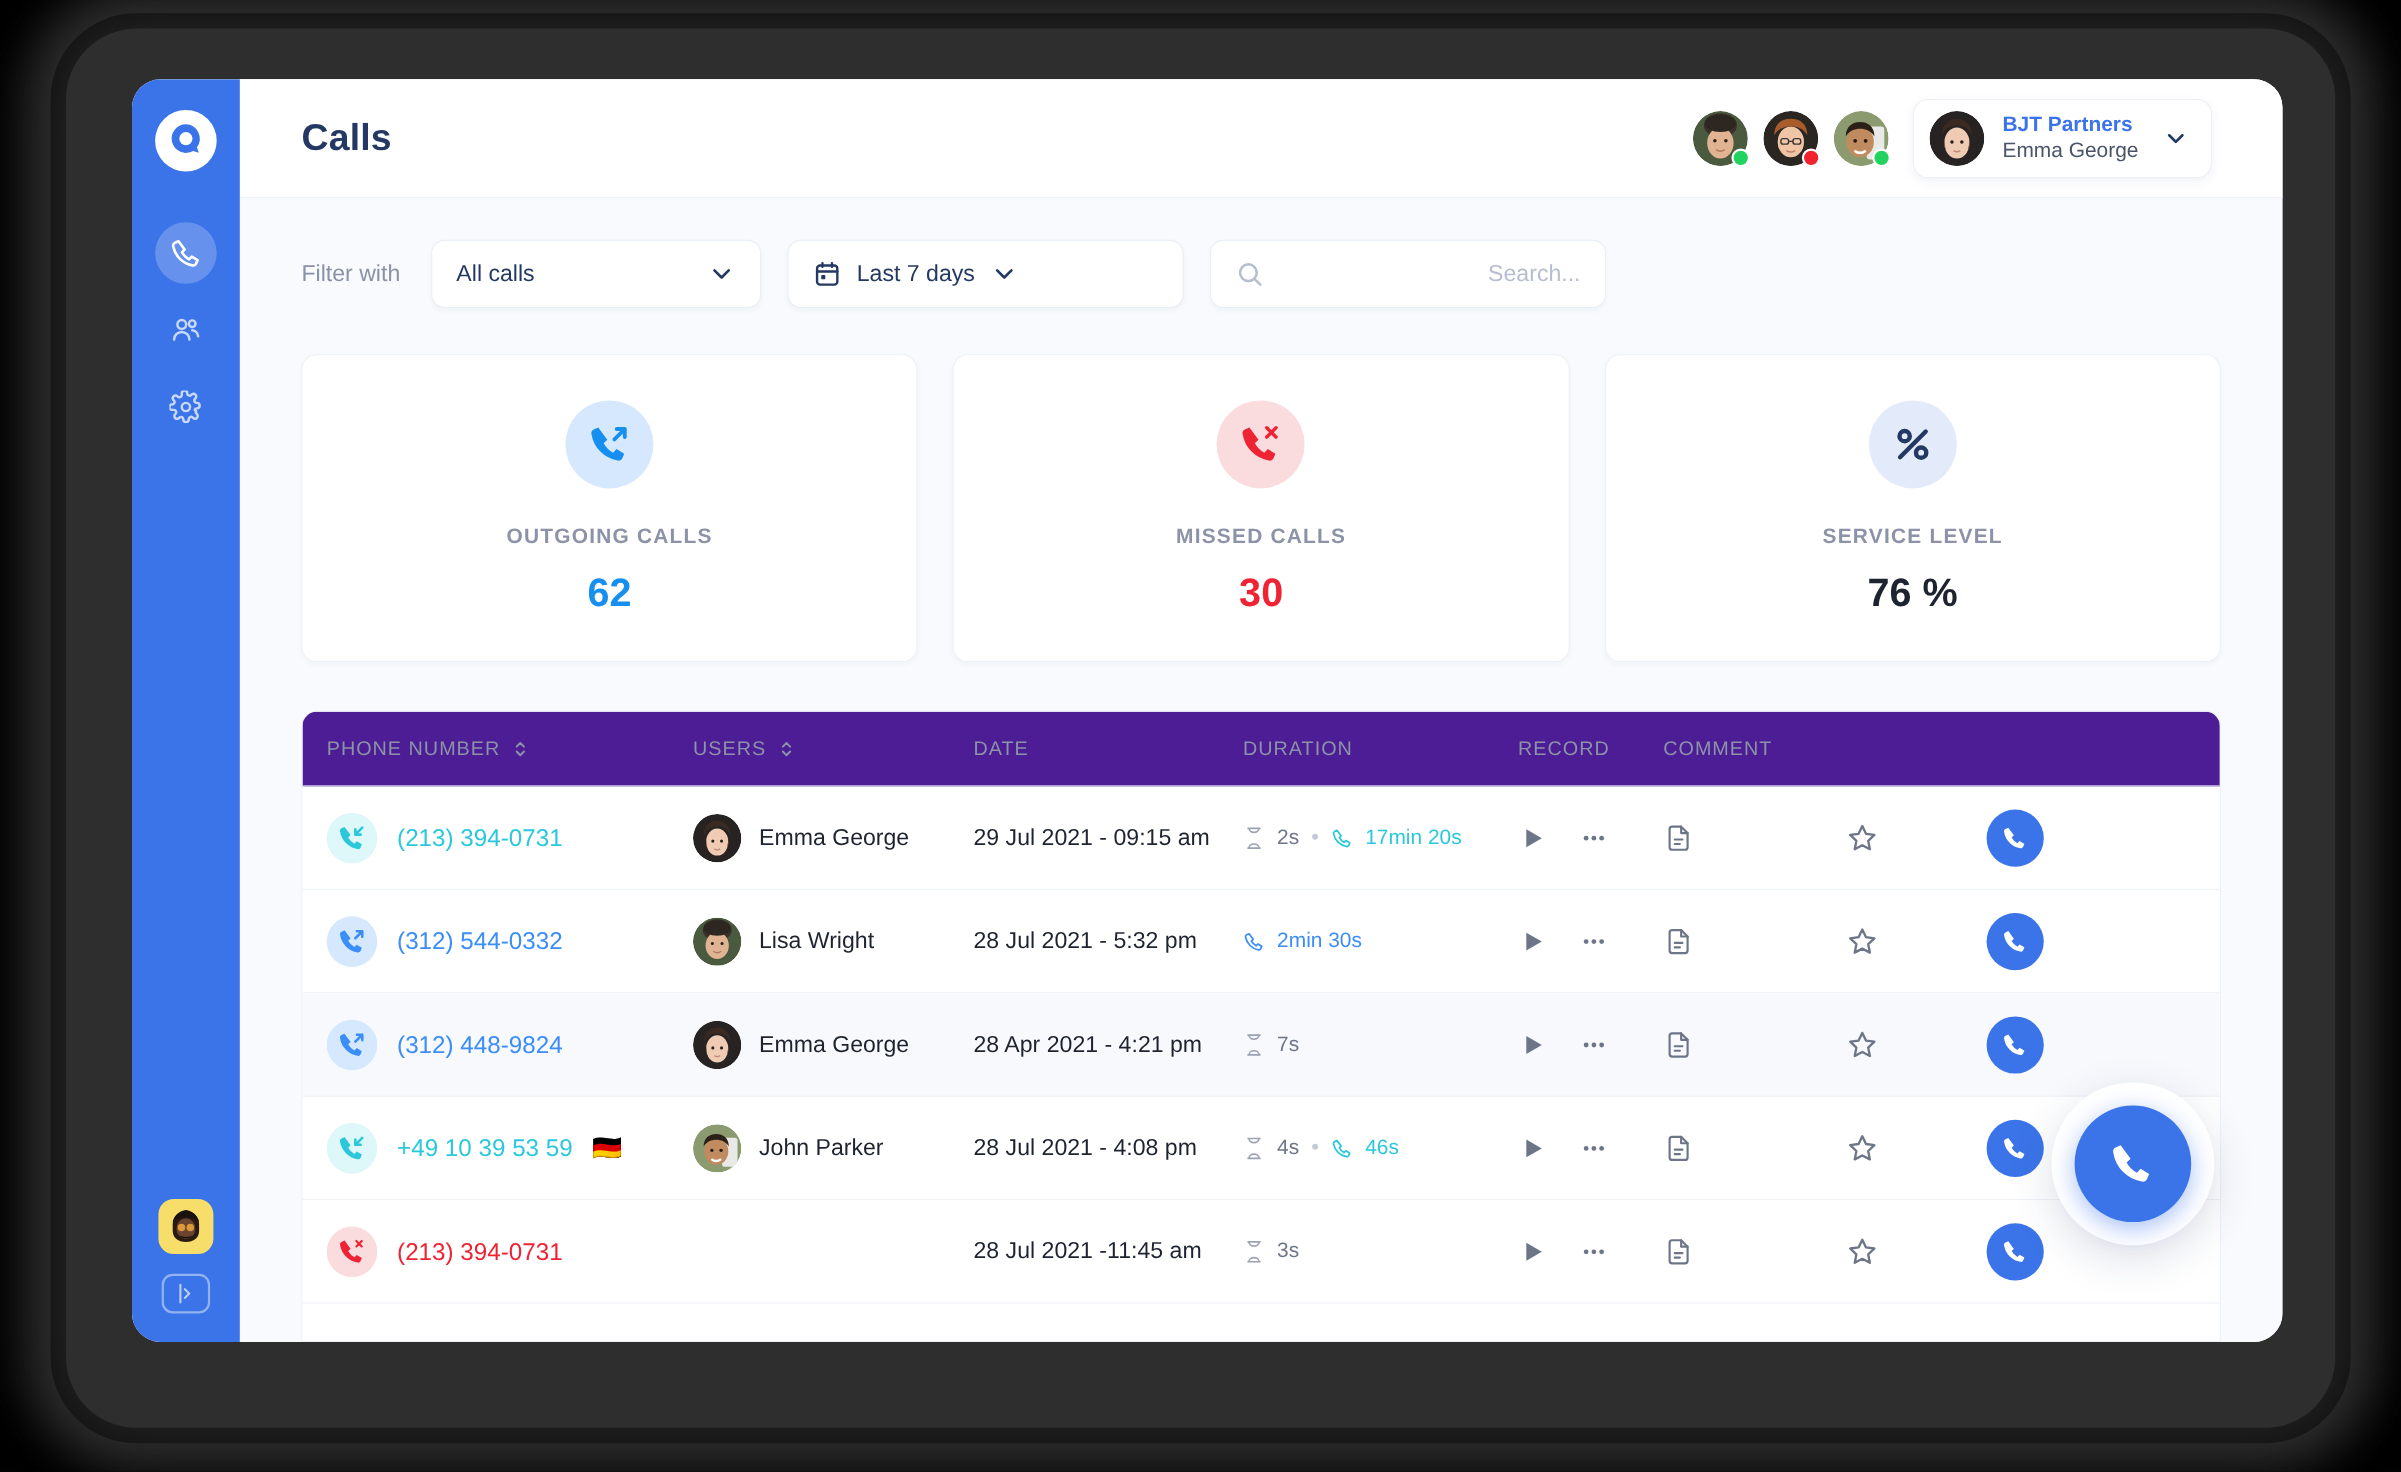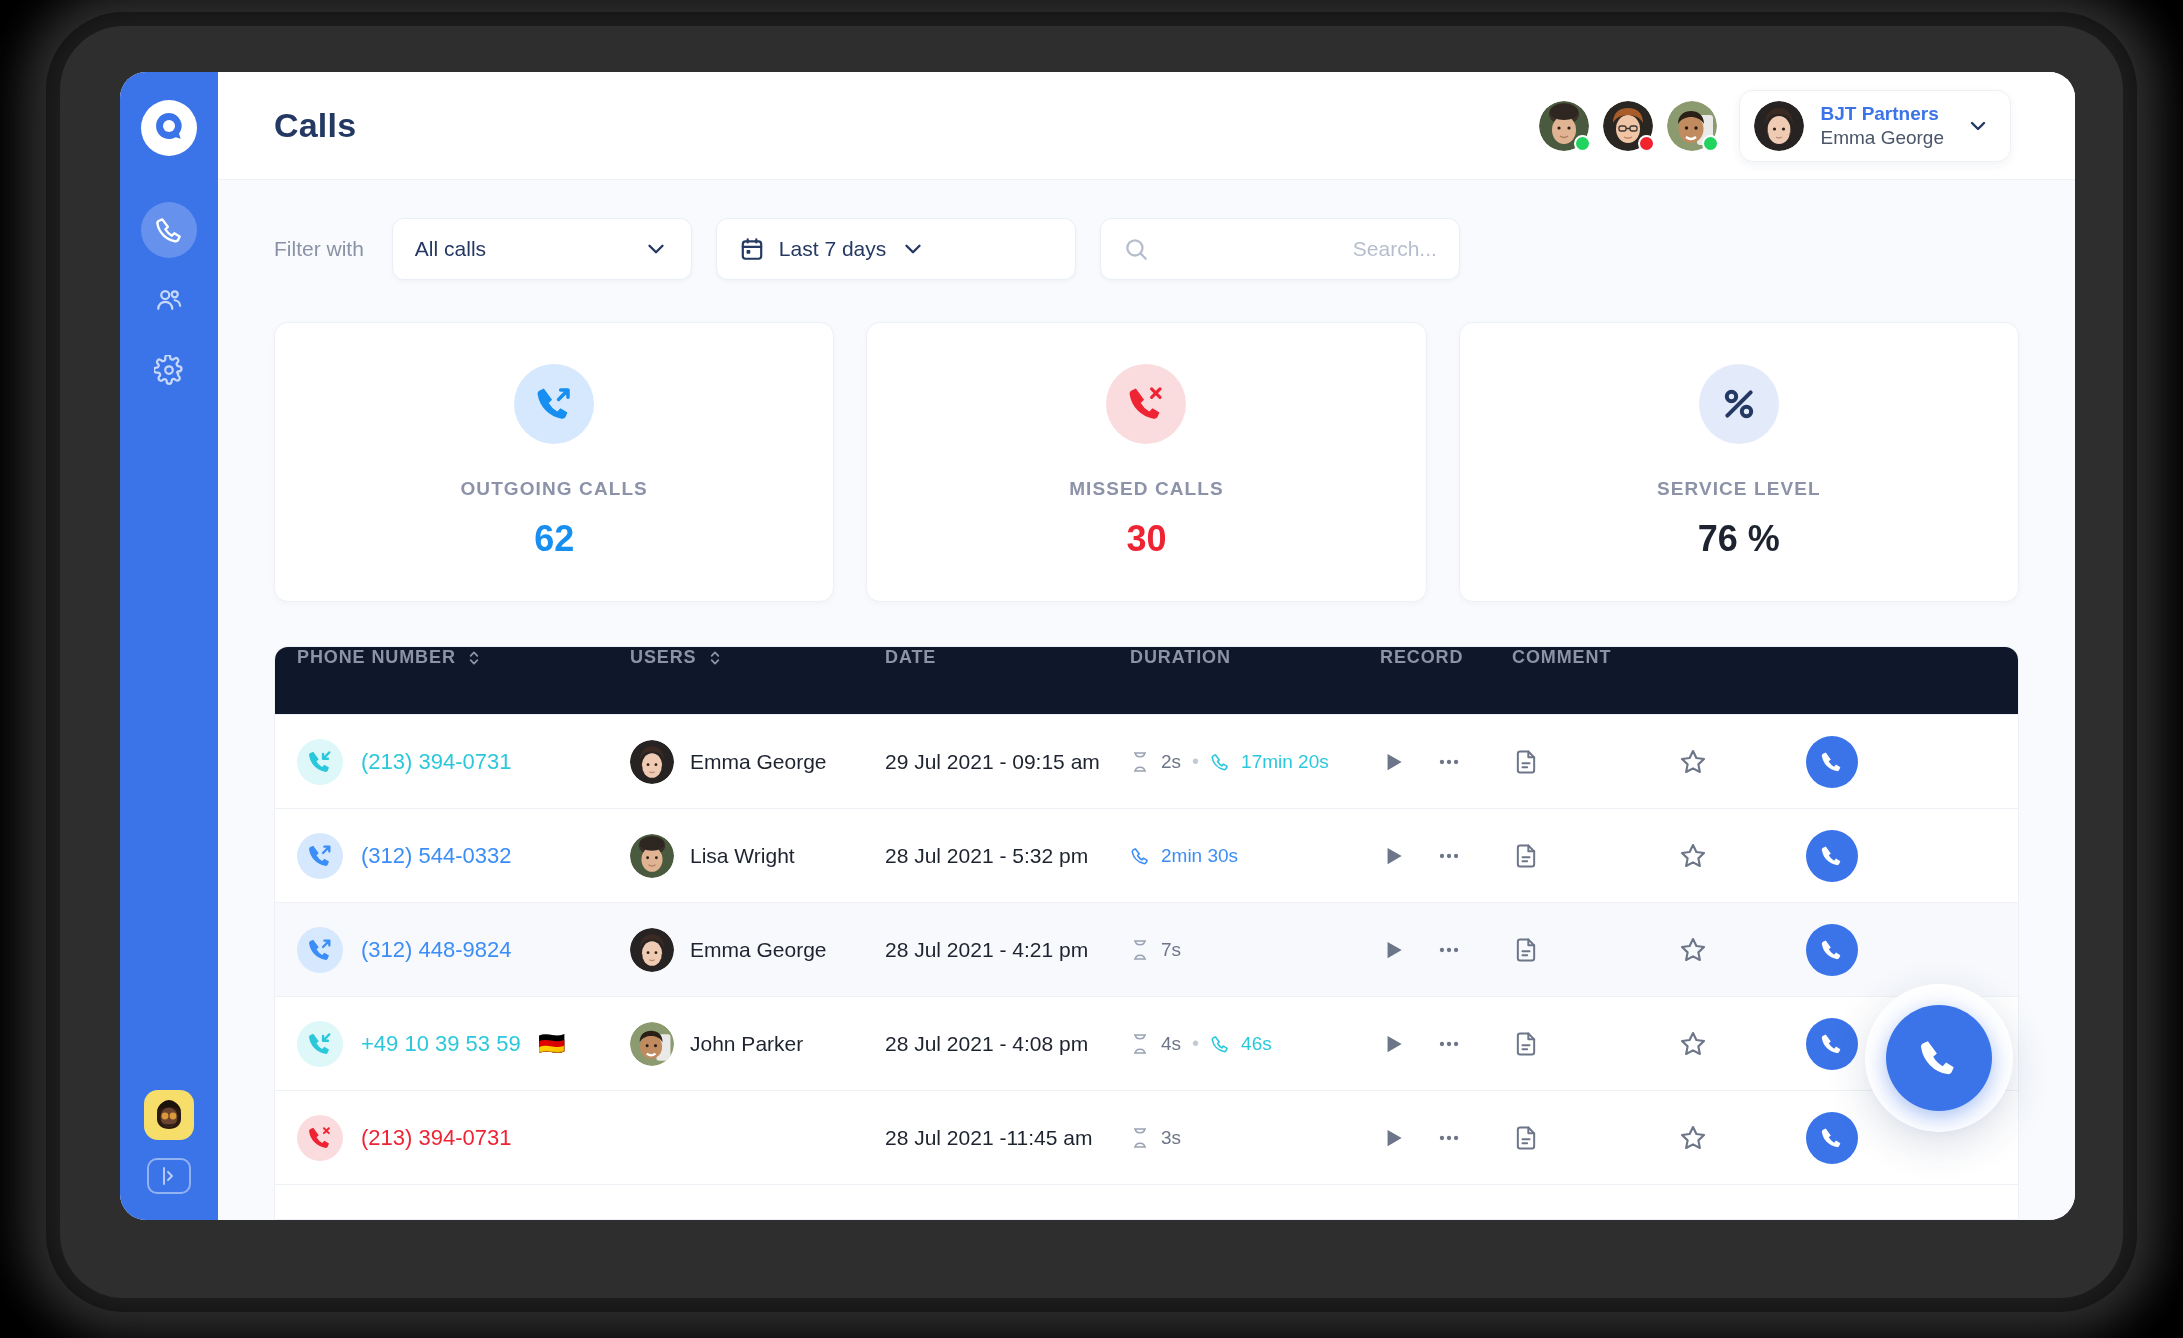--- a/index.html
+++ b/index.html
@@ -149,23 +149,23 @@
   .stat-label { font-size: 19px; letter-spacing: 1.1px; color: #8C93A8; font-weight: 700; }
   .stat-value { font-size: 36px; font-weight: 700; margin-top: 12px; }
 
   
   .table-wrap {
     margin: 44px 56px 0 56px; background: #fff;
     border: 1px solid #EDF1F7; border-radius: 14px 14px 0 0;
     overflow: hidden; flex: 1;
   }
   .thead {
-    display: flex; align-items: flex-start; height: 68px;
-    background: #0f172a; border-bottom: 1px solid #EDF1F7;
-    font-size: 18px; letter-spacing: .9px; font-weight: 700; color: #8C93A8;
+    display: flex; align-items: center; height: 68px;
+    background: #4c1d95; border-bottom: 1px solid #EDF1F7;
+    font-size: 18px; letter-spacing: .9px; font-weight: 400; color: #8C93A8;
   }
   .trow {
     display: flex; align-items: center; height: 94px;
     border-bottom: 1px solid #EEF2F7;
   }
   .trow.alt { background: #F7F9FD; }
 
   .c-phone { width: 355px; padding-left: 22px; display: flex; align-items: center; gap: 18px; }
   .c-users { width: 255px; display: flex; align-items: center; gap: 16px; }
   .c-date  { width: 245px; }
@@ -623,21 +623,21 @@
                     <ellipse cx="25" cy="29" rx="11.5" ry="14" fill="#F0CBB4"></ellipse>
                     <path d="M11 24c0-11 6-17 14-17s14 6 14 17c-2-8-7-11-14-11s-12 3-14 11z" fill="#3A2A22"></path>
                     <path d="M13 22c1 12 3 18 3 18S13 34 13 22z" fill="#3A2A22"></path>
                     <path d="M37 22c-1 12-3 18-3 18s3-6 3-18z" fill="#3A2A22"></path>
                     <circle cx="20.5" cy="28" r="1.6" fill="#2B2018"></circle>
                     <circle cx="29.5" cy="28" r="1.6" fill="#2B2018"></circle>
                     <path d="M22 36q3 2 6 0" stroke="#C08977" stroke-width="1.4" fill="none"></path>
                   </svg></span>
       <span class="user-name">Emma George</span>
     </div>
-    <div class="c-date"><span class="date-txt">28 Jul 2021 - 4:21 pm</span></div>
+    <div class="c-date"><span class="date-txt">28 Apr 2021 - 4:21 pm</span></div>
     <div class="c-dur">
                 <span style="display:flex">
                   <svg width="20" height="22" viewBox="0 0 18 22" fill="none" stroke="#9AA2B3" stroke-width="1.5" stroke-linejoin="round">
                     <path d="M3 2h12M3 20h12M4.5 2c0 5 9 5 9 0M4.5 20c0-5 9-5 9 0"></path>
                   </svg>
                 </span>
                 <span class="dur-txt dur-grey">7s</span>
               </div>
     <div class="c-rec">
       <span class="icon-btn">

